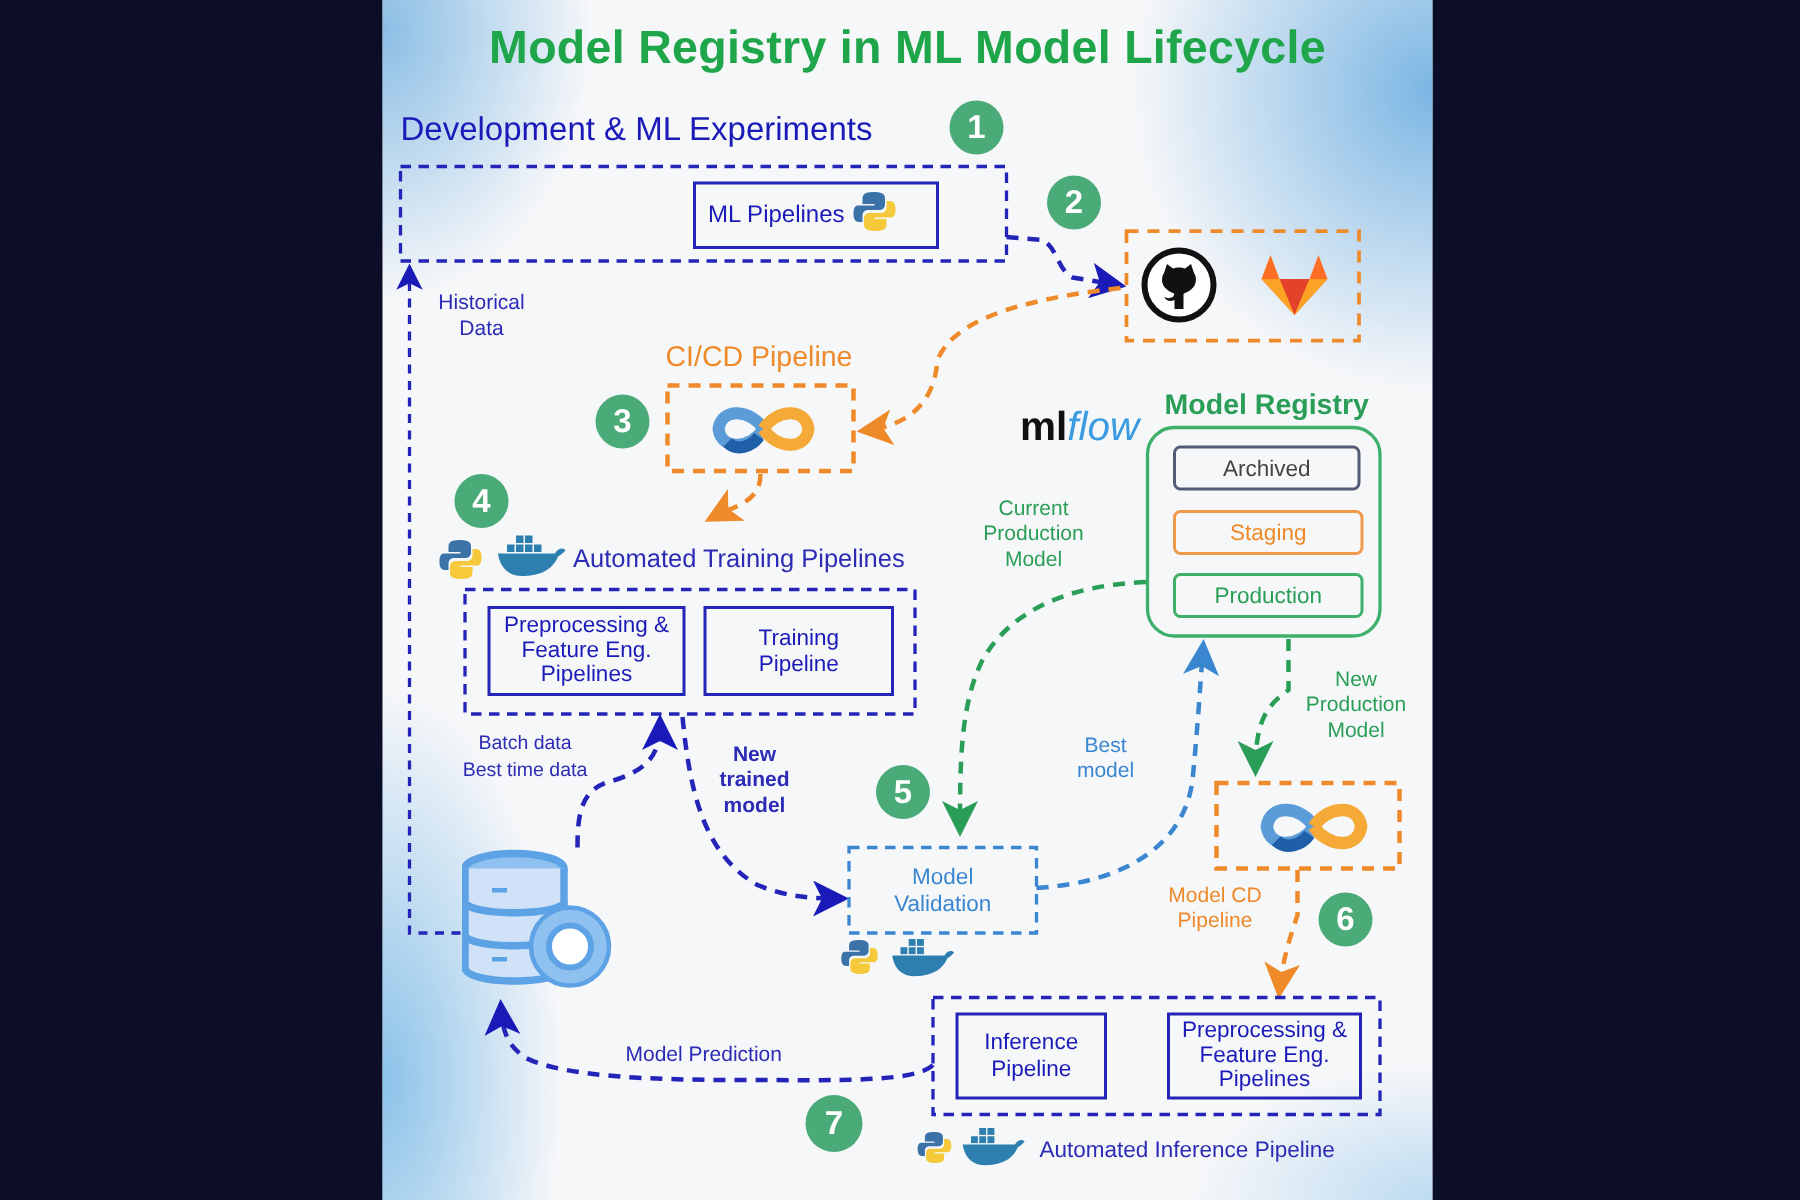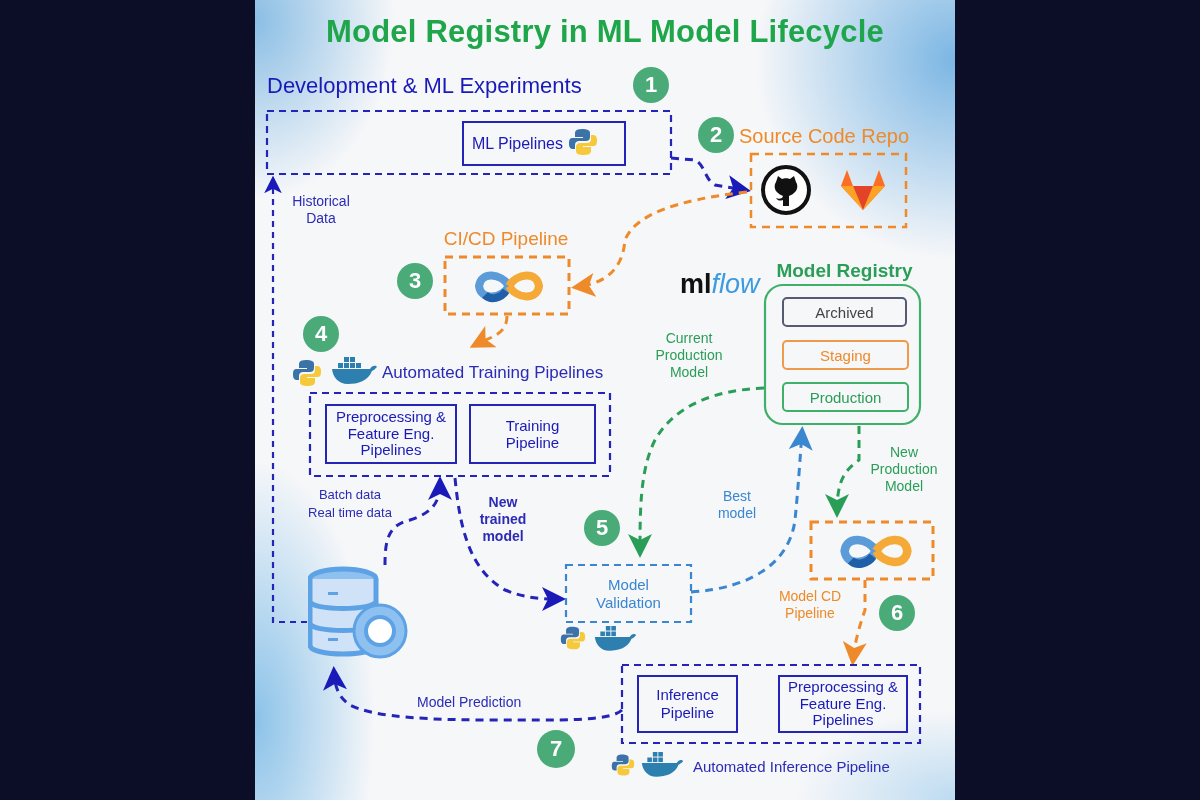--- a/index.html
+++ b/index.html
@@ -95,21 +95,20 @@
       <svg width="30" height="30" viewBox="0 0 30 30">
           <path d="M14,2 C7,2 7,5 7,7 L7,10 L15,10 L15,11 L4,11 C1,11 1,15 1,17 C1,21 3,22 5,22 L7,22 L7,18 C7,15 9,14 11,14 L18,14 C20,14 22,13 22,10 L22,6 C22,3 19,2 14,2 Z" fill="#3b73a8"></path>
           <path d="M16,28 C23,28 23,25 23,23 L23,20 L15,20 L15,19 L26,19 C29,19 29,15 29,13 C29,9 27,8 25,8 L23,8 L23,12 C23,15 21,16 19,16 L12,16 C10,16 8,17 8,20 L8,24 C8,27 11,28 16,28 Z" fill="#f5c93a"></path>
         </svg>
     </span>
   </div>
 
   <div class="lbl blue" style="left:26px;top:193px;font-size:14px;width:80px;">Historical Data</div>
 
   <div class="badge" style="left:443px;top:117px;">2</div>
-  <div class="lbl orange" style="left:484px;top:124px;font-size:20px;">Source Code Repo</div>
   <div class="abs" style="left:505px;top:164px;">
     <svg width="52" height="52" viewBox="0 0 52 52">
         <circle cx="26" cy="26" r="23" fill="#fff" stroke="#111" stroke-width="4"></circle>
         <path d="M16,18 L18,12 L22,15 C24,14 28,14 30,15 L34,12 L36,18 C38,21 38,26 34,29 C32,31 30,31 29,32 L29,42 L23,42 L23,36 C20,37 18,37 16,34 C18,35 20,35 22,34 L23,32 C22,31 20,31 18,29 C14,26 14,21 16,18 Z" fill="#111"></path>
       </svg>
   </div>
   <div class="abs" style="left:582px;top:166px;">
     <svg width="52" height="48" viewBox="0 0 52 48">
         <path d="M26,44 L4,20 L10,4 L16,20 L36,20 L42,4 L48,20 Z" fill="#fc6d26"></path>
         <path d="M26,44 L16,20 L36,20 Z" fill="#e24329"></path>
@@ -149,21 +148,21 @@
   <div class="lbl blue" style="left:127px;top:363px;font-size:17px;">Automated Training Pipelines</div>
 
   <div class="box solid-blue" style="left:70px;top:404px;width:132px;height:60px;font-size:15px;line-height:1.1;padding:0 6px;">
     <span>Preprocessing &amp; Feature Eng. Pipelines</span>
   </div>
   <div class="box solid-blue" style="left:214px;top:404px;width:127px;height:60px;font-size:15px;padding:0 20px;">
     <span>Training Pipeline</span>
   </div>
 
   <div class="lbl blue" style="left:40px;top:487px;font-size:13px;width:110px;">Batch data</div>
-  <div class="lbl blue" style="left:40px;top:505px;font-size:13px;width:110px;">Real time data</div>
+  <div class="lbl blue" style="left:40px;top:505px;font-size:13px;width:110px;">Best time data</div>
 
   <div class="lbl blue" style="left:218px;top:494px;font-size:14px;width:60px;font-weight:bold;">New trained model</div>
 
   <div class="abs" style="left:53px;top:565px;">
     <svg width="110" height="110" viewBox="0 0 110 110">
         <g fill="#cfe2f7" stroke="#5ea2e6" stroke-width="5">
           <ellipse cx="35" cy="14" rx="33" ry="10" fill="#8ec0f0"></ellipse>
           <path d="M2,14 L2,80 C2,92 68,92 68,80 L68,14"></path>
           <path d="M2,36 C2,46 68,46 68,36" fill="none"></path>
           <path d="M2,58 C2,68 68,68 68,58" fill="none"></path>

